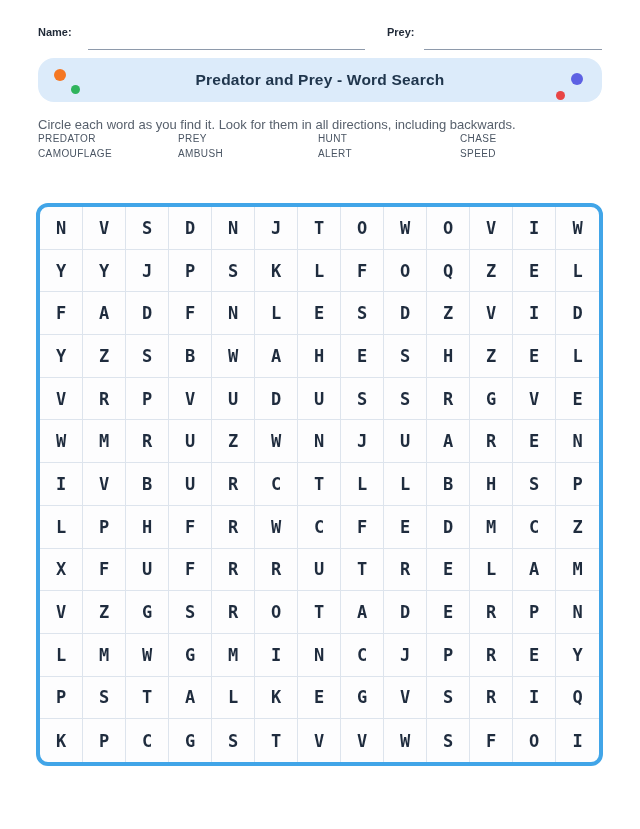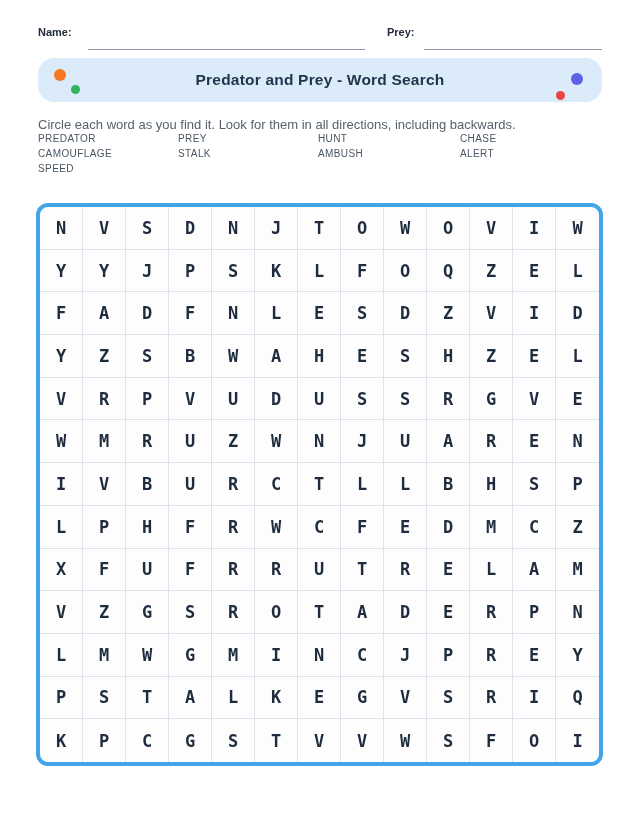--- a/index.html
+++ b/index.html
@@ -66,21 +66,20 @@
   </div>
 
   <div class="instructions">Circle each word as you find it. Look for them in all directions, including backwards.</div>
 
   <div class="word-list">
     <span class="word">PREDATOR</span>
     <span class="word">PREY</span>
     <span class="word">HUNT</span>
     <span class="word">CHASE</span>
     <span class="word">CAMOUFLAGE</span>
-    <span class="word">STALK</span>
     <span class="word">AMBUSH</span>
     <span class="word">ALERT</span>
     <span class="word">SPEED</span>
   </div>
 
   <div class="ws-grid" style="border-color: rgb(65, 165, 232);">
       <div class="cell">N</div>
       <div class="cell">V</div>
       <div class="cell">S</div>
       <div class="cell">D</div>

